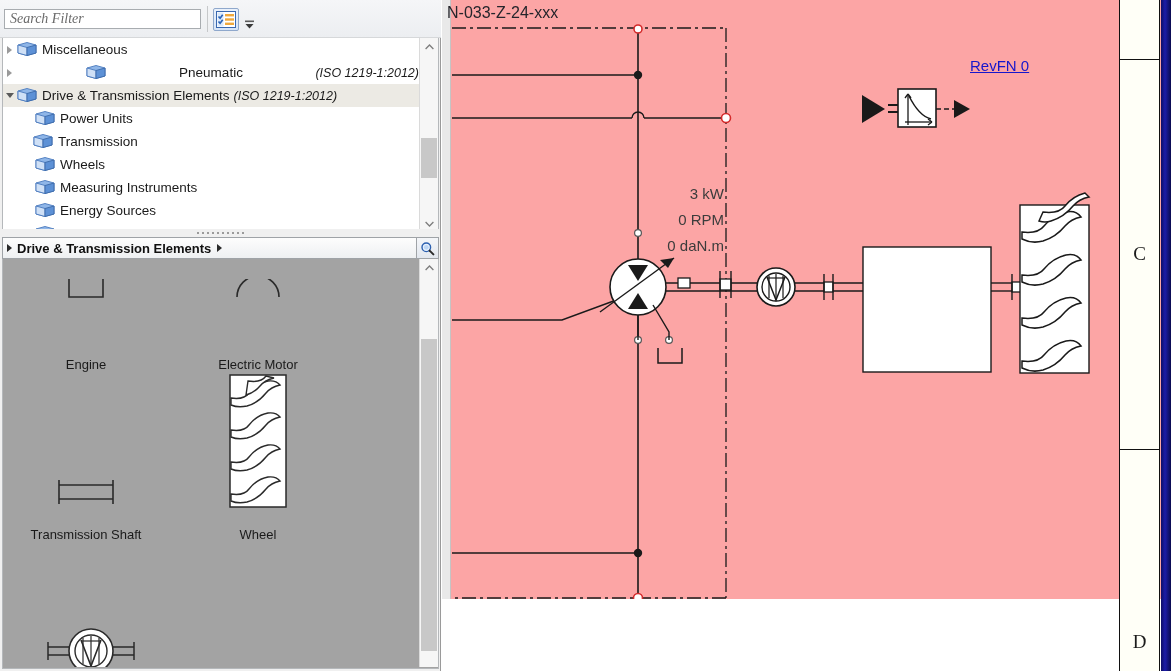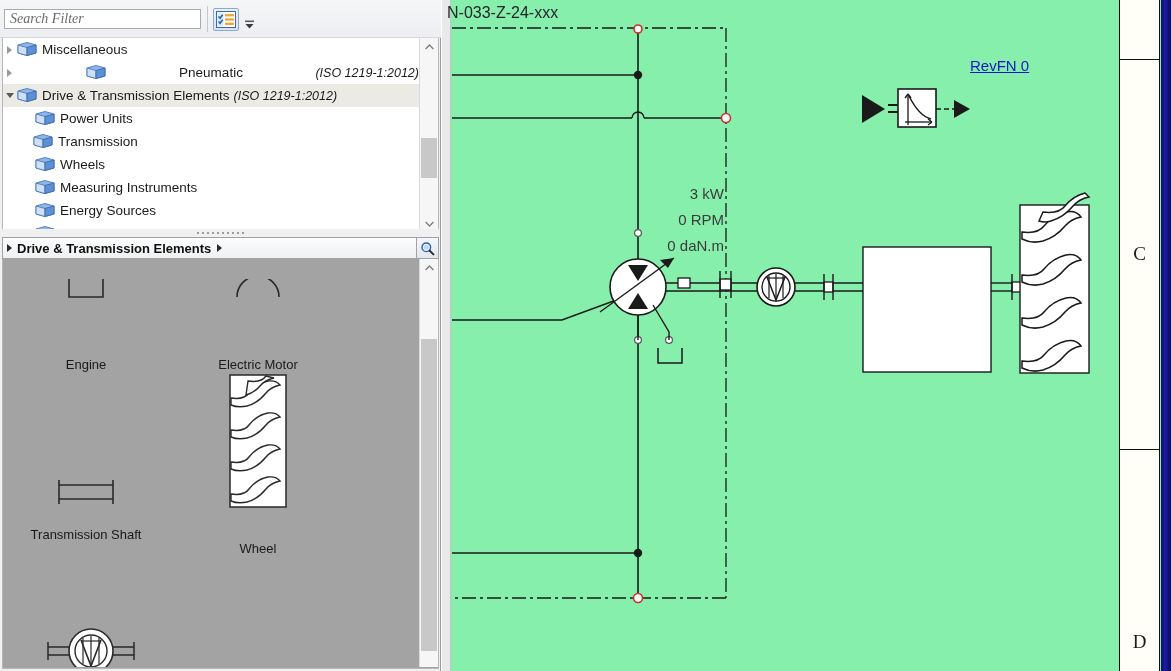--- a/index.html
+++ b/index.html
@@ -196,22 +196,22 @@
   }
   .lib-caption {
     font-size: 13px;
     color: #1a1a1a;
     white-space: nowrap;
   }
 
   
   #canvas-area {
     position: absolute; left: 442px; top: 0;
-    width: 729px; height: 671px;
-    background: #86efac;
+    width: 729px; height: 599px;
+    background: #fca5a5;
     overflow: hidden;
   }
   #canvas-left-rule {
     position: absolute; left: 0; top: 0;
     width: 9px; height: 671px;
     background: #e9e9e9;
     border-right: 1px solid #c4c4c4;
   }
   #diagram-svg { position: absolute; left: 0; top: 0; }
   .dg-label {
@@ -469,21 +469,21 @@
       <rect x="4" y="2" width="56" height="132" fill="#ffffff" stroke="#2a2a2a" stroke-width="1.5"></rect>
       <g stroke="#2a2a2a" stroke-width="1.4" fill="#ffffff">
         <path d="M5 25 q13 2 18 -5 q8 -10 19 -12 q8 -1 12 4 q-9 2 -14 8 q-8 10 -19 13 q-9 2 -16 -1 Z"></path>
         <path d="M5 57 q13 2 18 -5 q8 -10 19 -12 q8 -1 12 4 q-9 2 -14 8 q-8 10 -19 13 q-9 2 -16 -1 Z"></path>
         <path d="M5 89 q13 2 18 -5 q8 -10 19 -12 q8 -1 12 4 q-9 2 -14 8 q-8 10 -19 13 q-9 2 -16 -1 Z"></path>
         <path d="M5 121 q13 2 18 -5 q8 -10 19 -12 q8 -1 12 4 q-9 2 -14 8 q-8 10 -19 13 q-9 2 -16 -1 Z"></path>
         <path d="M22 8 q13 2 18 -5 l8 2 q-9 2 -14 8 q-6 7 -14 9 Z"></path>
       </g>
     </svg>
             </div>
-            <div class="lib-caption" style="margin-top: 32px;">Wheel</div>
+            <div class="lib-caption" style="margin-top: 18px;">Wheel</div>
           </div>
           <div class="lib-cell" style="left: 8px; top: 300px; width: 160px;">
             <div style="height: 120px; display: flex; align-items: flex-end; justify-content: center;">
               <svg width="110" height="56" viewBox="0 0 110 56">
       <circle cx="55" cy="28" r="22" fill="#ffffff" stroke="#2a2a2a" stroke-width="1.6"></circle>
       <circle cx="55" cy="28" r="16" fill="#ffffff" stroke="#2a2a2a" stroke-width="1.4"></circle>
       <path d="M47 15 L47 41 M55 13 L55 43 M63 15 L63 41" stroke="#2a2a2a" stroke-width="1.2"></path>
       <path d="M45 17 L55 43 L65 17" stroke="#2a2a2a" stroke-width="1.6" fill="none"></path>
       <path d="M46 18 L64 18" stroke="#2a2a2a" stroke-width="1.2"></path>
       <path d="M12 24 L33 24 M12 32 L33 32 M77 24 L98 24 M77 32 L98 32" stroke="#2a2a2a" stroke-width="1.5"></path>

